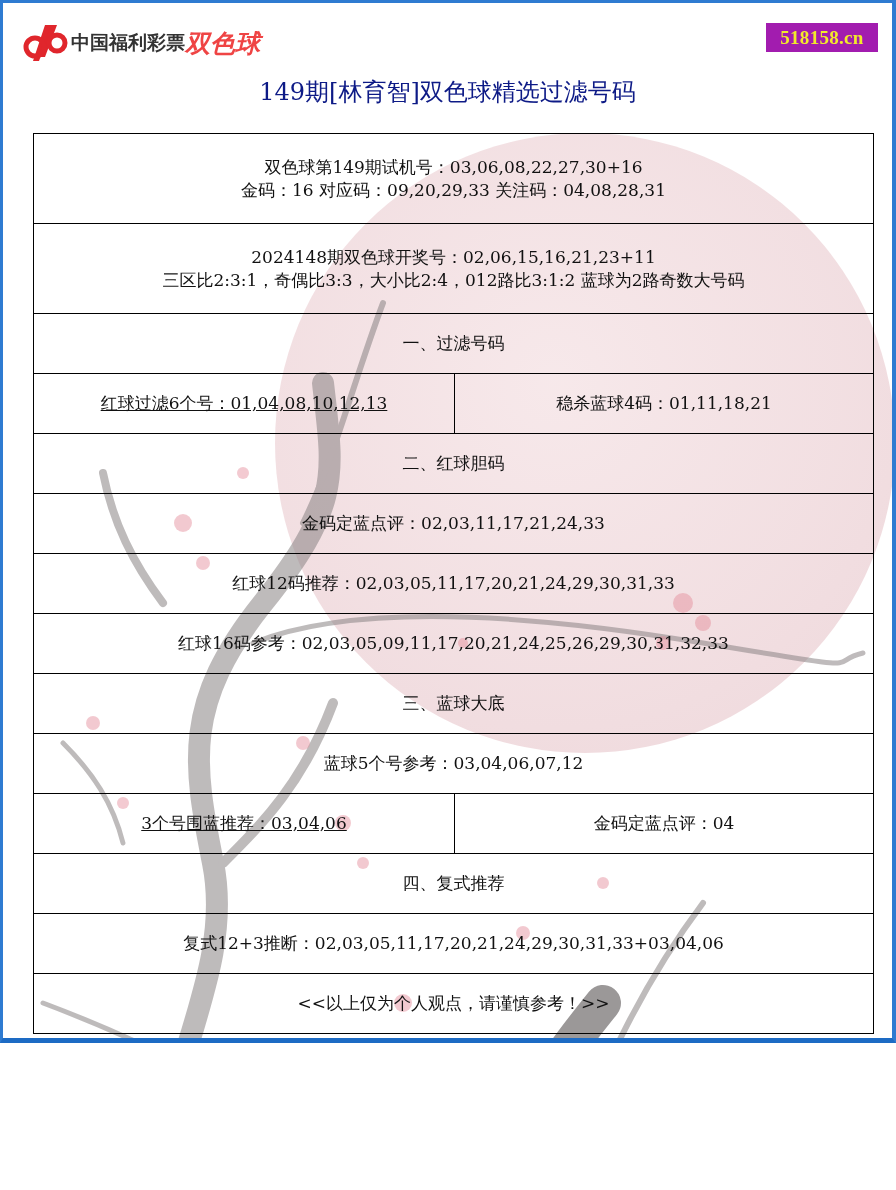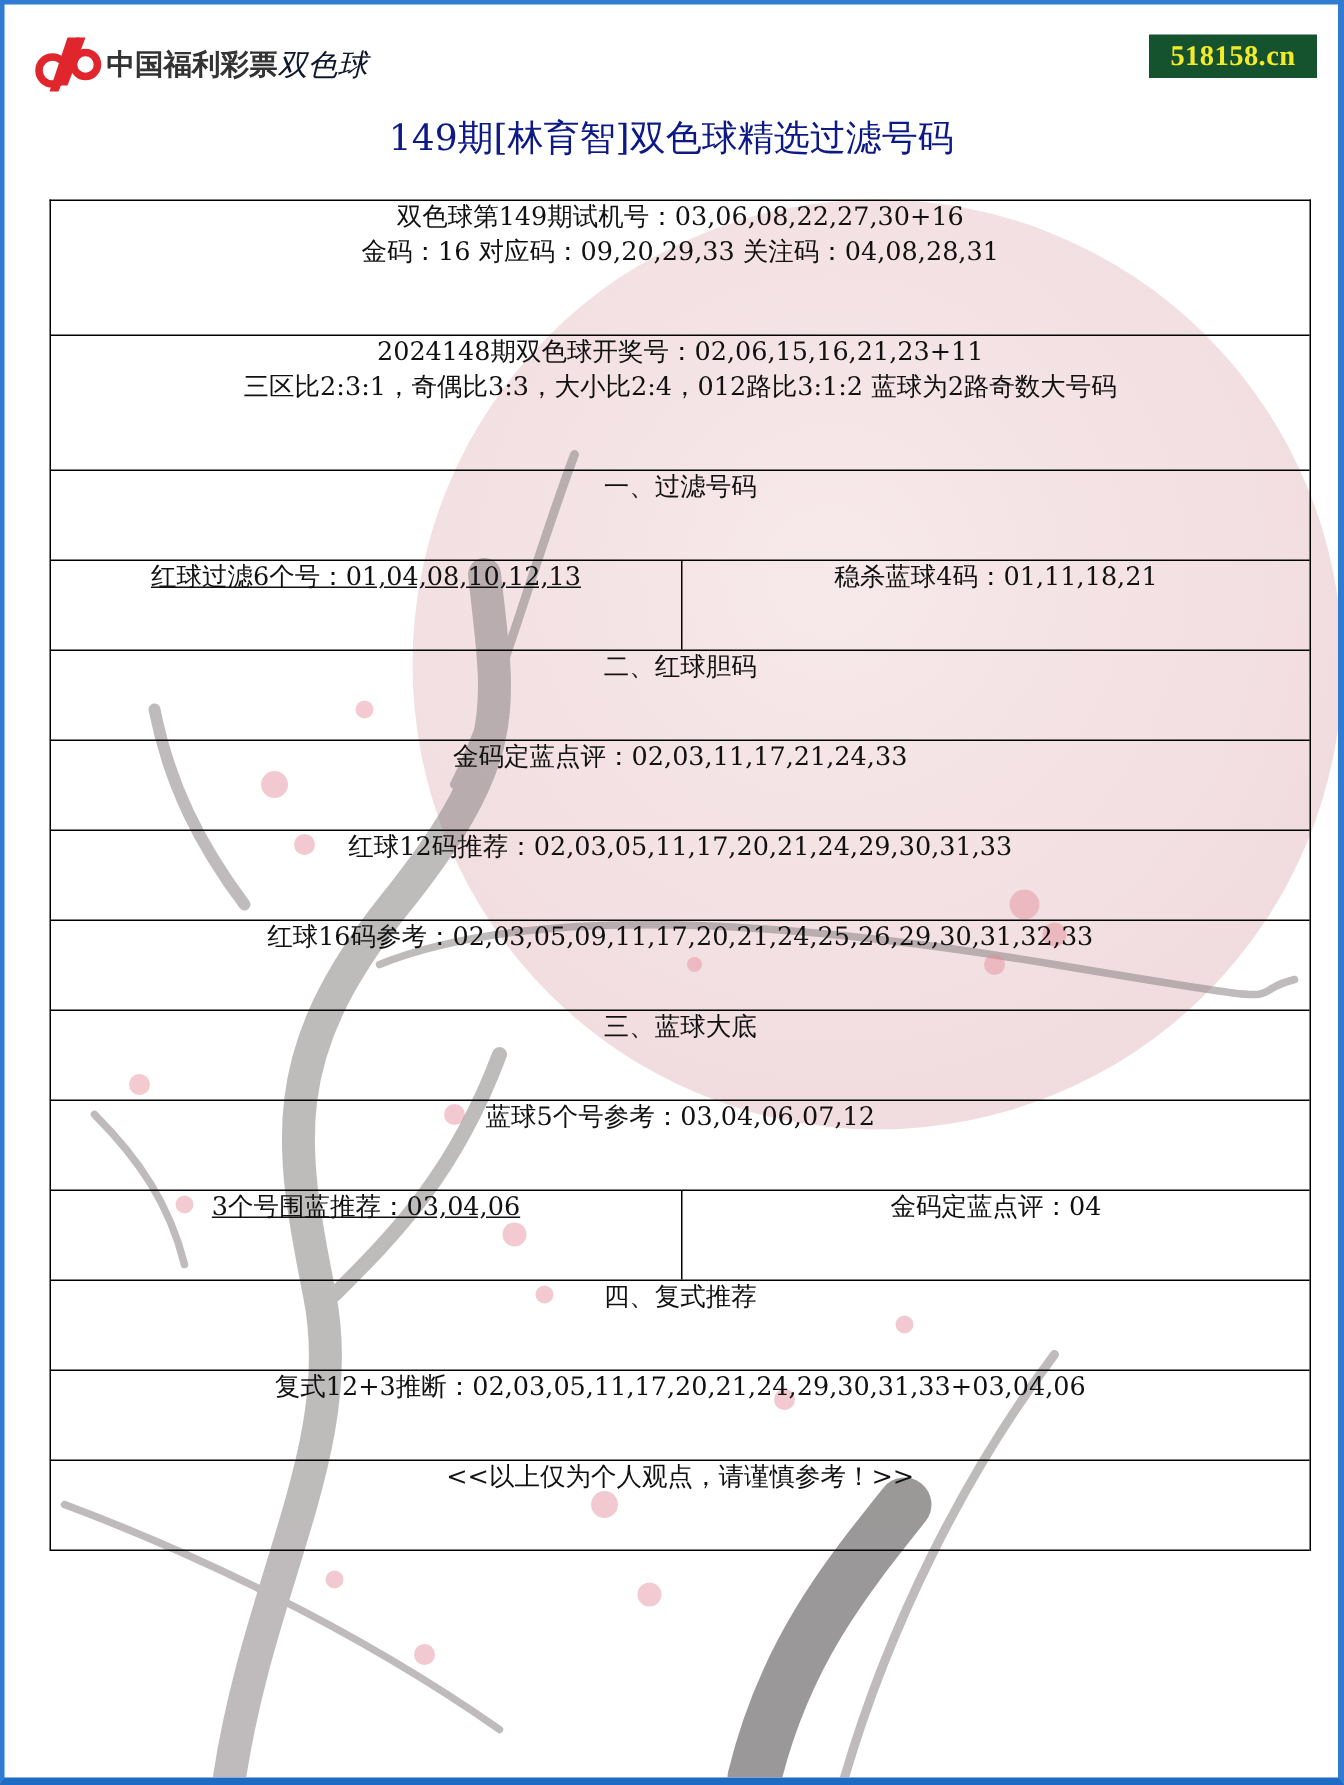--- a/index.html
+++ b/index.html
@@ -1,58 +1,58 @@
 <!DOCTYPE html>
 <html><head>
 <meta charset="utf-8">
 <style>
   html, body { margin: 0; padding: 0; }
   body { width: 896px; height: 1190px; overflow: hidden; background: #ffffff; }
   .page {
-    position: relative; width: 896px; height: 1190px; box-sizing: border-box;
+    position: relative; width: 896px; height: 1043px; box-sizing: border-box;
     border-top: 3px solid #2f7bd1; border-left: 3px solid #2f7bd1; border-right: 4px solid #2f7bd1; border-bottom: 5px solid #1d6bc4;
     background: #ffffff; overflow: hidden;
   }
   
   .bg-moon {
     position: absolute; left: 272px; top: 130px; width: 620px; height: 620px; border-radius: 50%;
     background: radial-gradient(circle at 45% 40%, #f6e6e8 0%, #f1dcdf 55%, #ecd3d7 100%);
     opacity: 0.9;
   }
   .bg-svg { position: absolute; left: 0; top: 0; }
   .logo {
     position: absolute; left: 20px; top: 20px; height: 40px; display: flex; align-items: center;
   }
   .logo-mark { width: 46px; height: 40px; }
   .logo-text-a {
     font-family: "DejaVu Sans", sans-serif; font-weight: bold; font-size: 19px; color: #333; letter-spacing: 0px; margin-left: 2px;
   }
   .logo-text-b {
-    font-family: "DejaVu Sans", sans-serif; font-weight: normal; font-style: italic; font-size: 20px;
-    color: #0f172a;
+    font-family: "DejaVu Sans", sans-serif; font-weight: bold; font-style: italic; font-size: 25px;
+    color: #ef4444;
   }
   .site-badge {
-    position: absolute; left: 763px; top: 20px; width: 112px; height: 29px; background: #14532d;
+    position: absolute; left: 763px; top: 20px; width: 112px; height: 29px; background: #a21caf;
     color: #f2ea2a; font-family: "Liberation Serif", serif; font-size: 19px; font-weight: bold;
     display: flex; align-items: center; justify-content: center; letter-spacing: 0.3px;
   }
   .title {
     position: absolute; left: 0; top: 64px; width: 889px; text-align: center;
     font-family: "DejaVu Serif", serif; font-size: 24px; color: #0d1a86; letter-spacing: 0px;
     line-height: 50px;
   }
   .table {
     position: absolute; left: 30px; top: 130px; width: 841px;
     border-top: 1px solid #000; border-left: 1px solid #000; border-right: 1px solid #000;
     box-sizing: border-box;
   }
   .row { display: flex; border-bottom: 1px solid #000; box-sizing: border-box; height: 60px; }
   .row.tall { height: 90px; }
   .cell {
-    flex: 1; display: flex; flex-direction: column; align-items: center; 
+    flex: 1; display: flex; flex-direction: column; align-items: center; justify-content: center;
     font-family: "DejaVu Serif", serif; font-size: 17px; color: #111; text-align: center; line-height: 23px;
     white-space: nowrap;
   }
   .cell + .cell { border-left: 1px solid #000; }
   .cell.half { flex: 0 0 420px; text-decoration: underline; }
   .cell.header { font-weight: normal; }
 </style>
 </head>
 <body>
 

